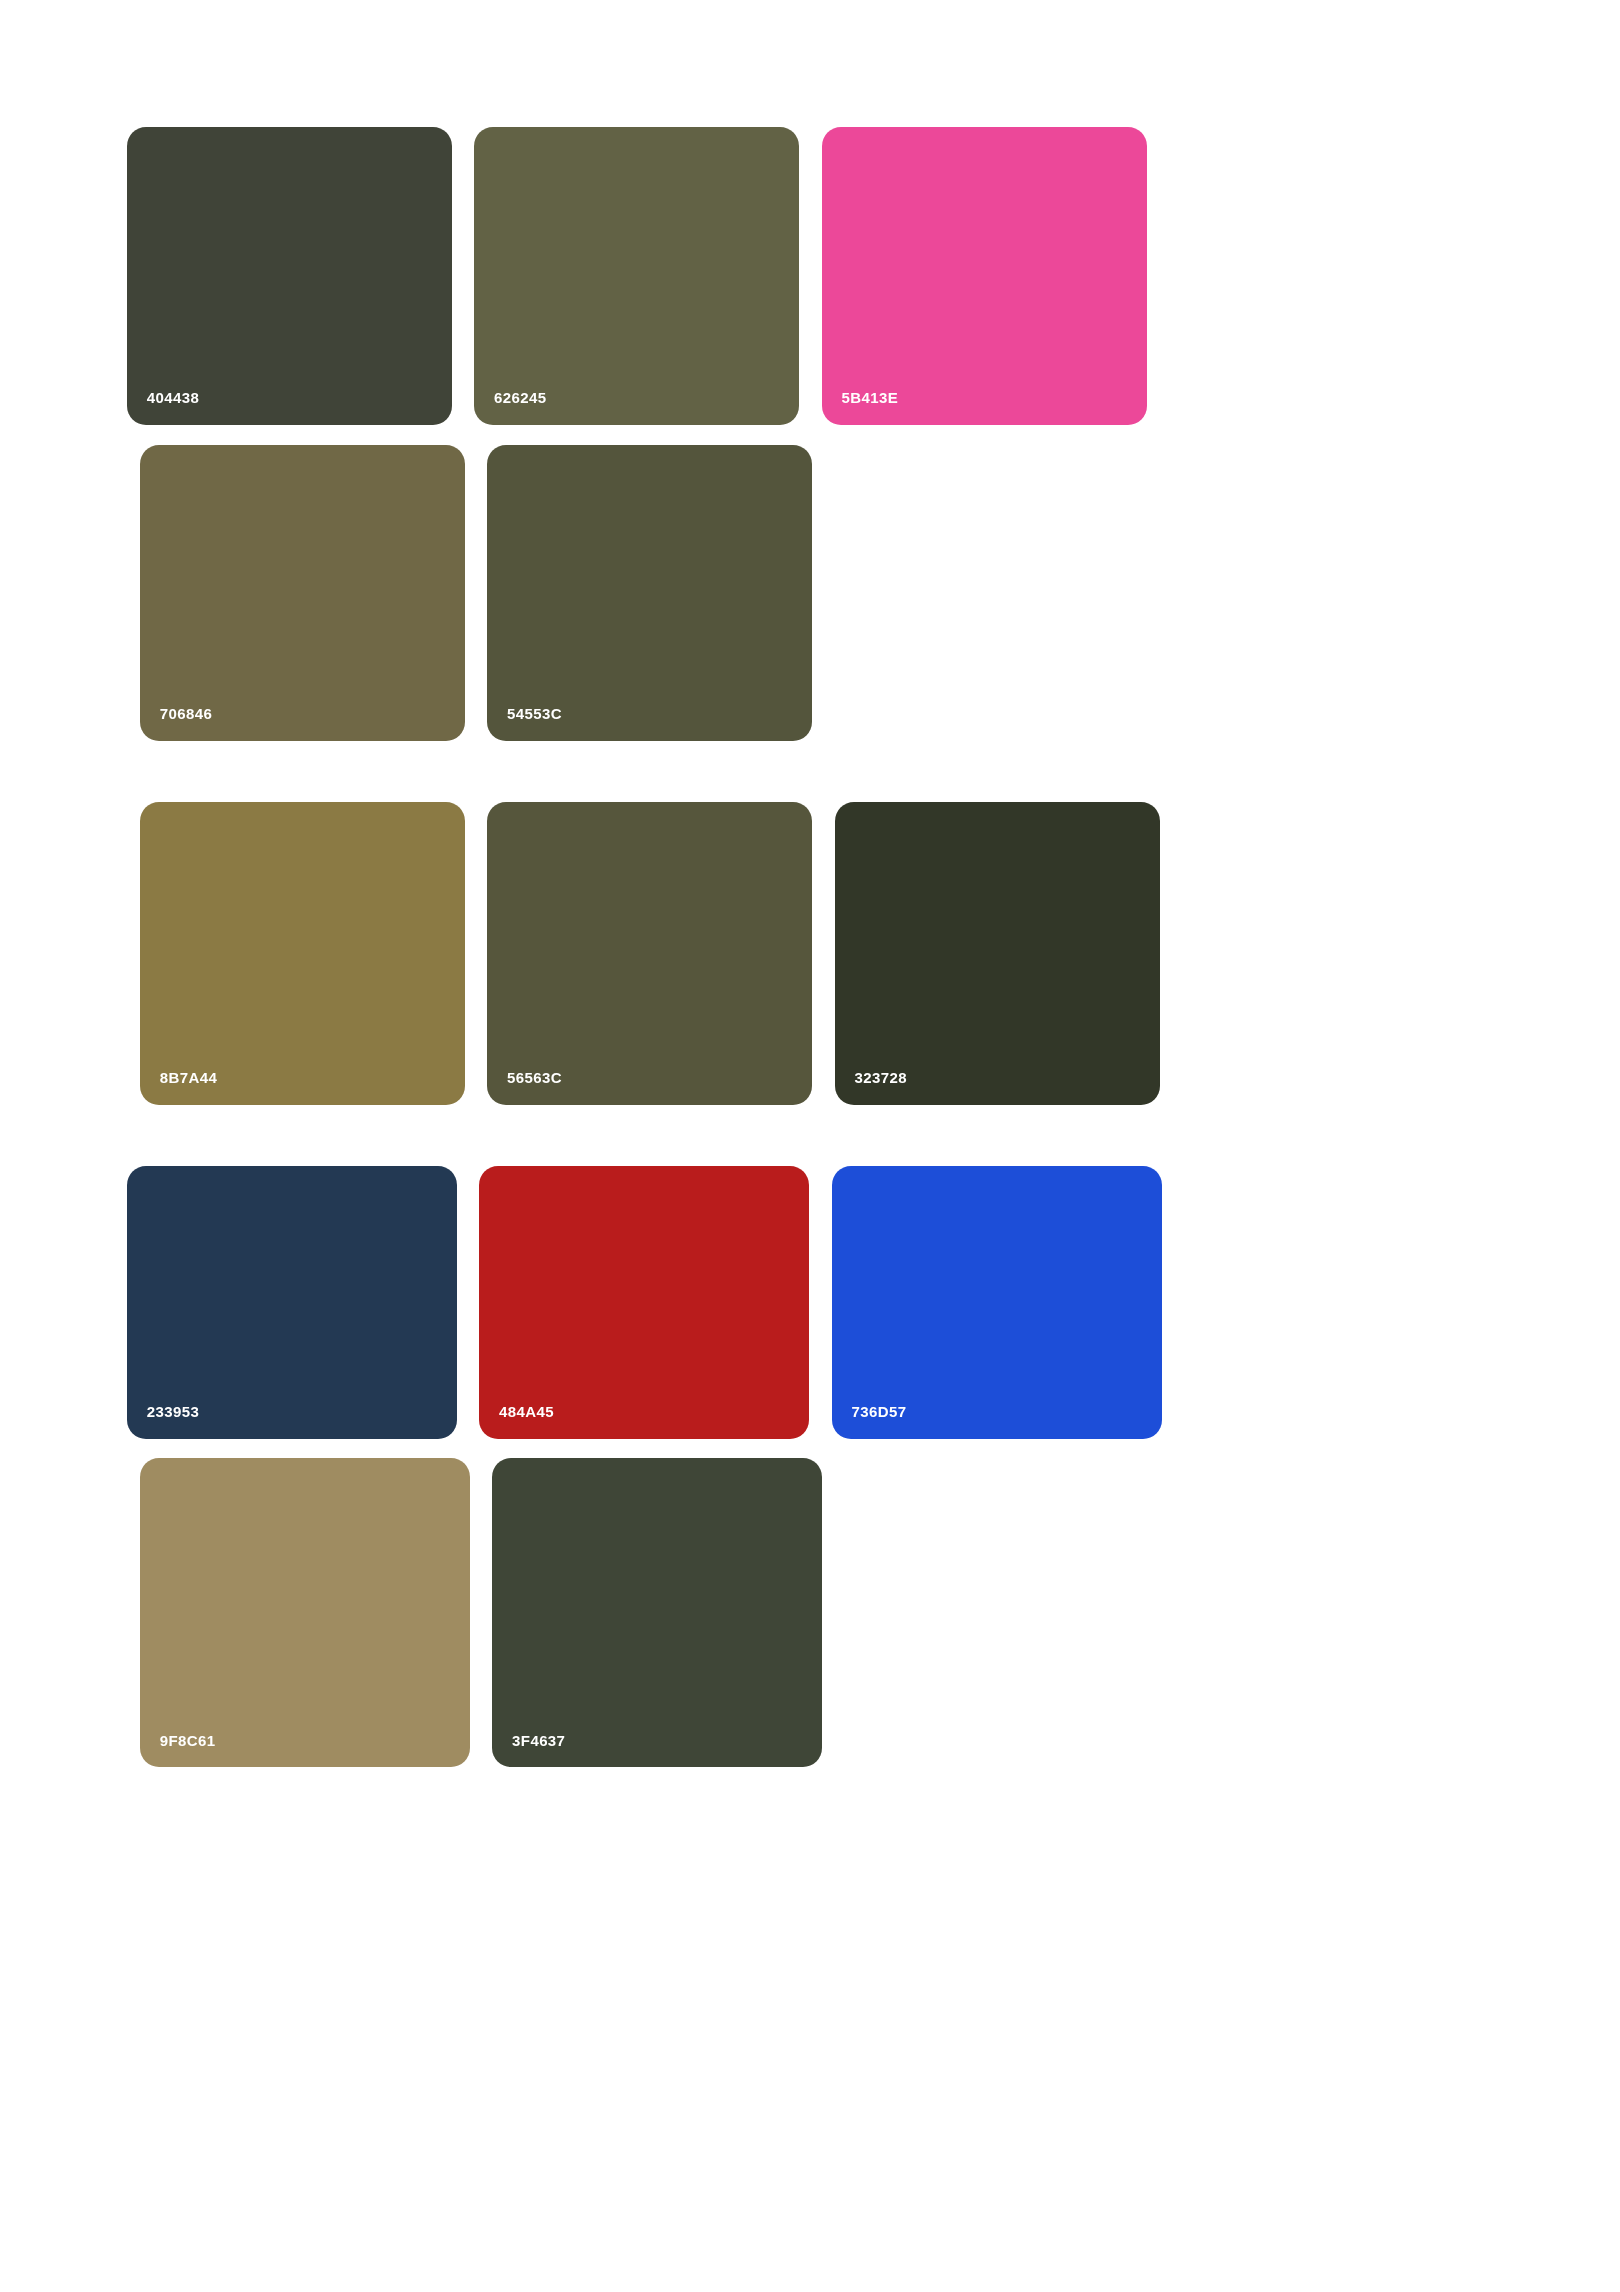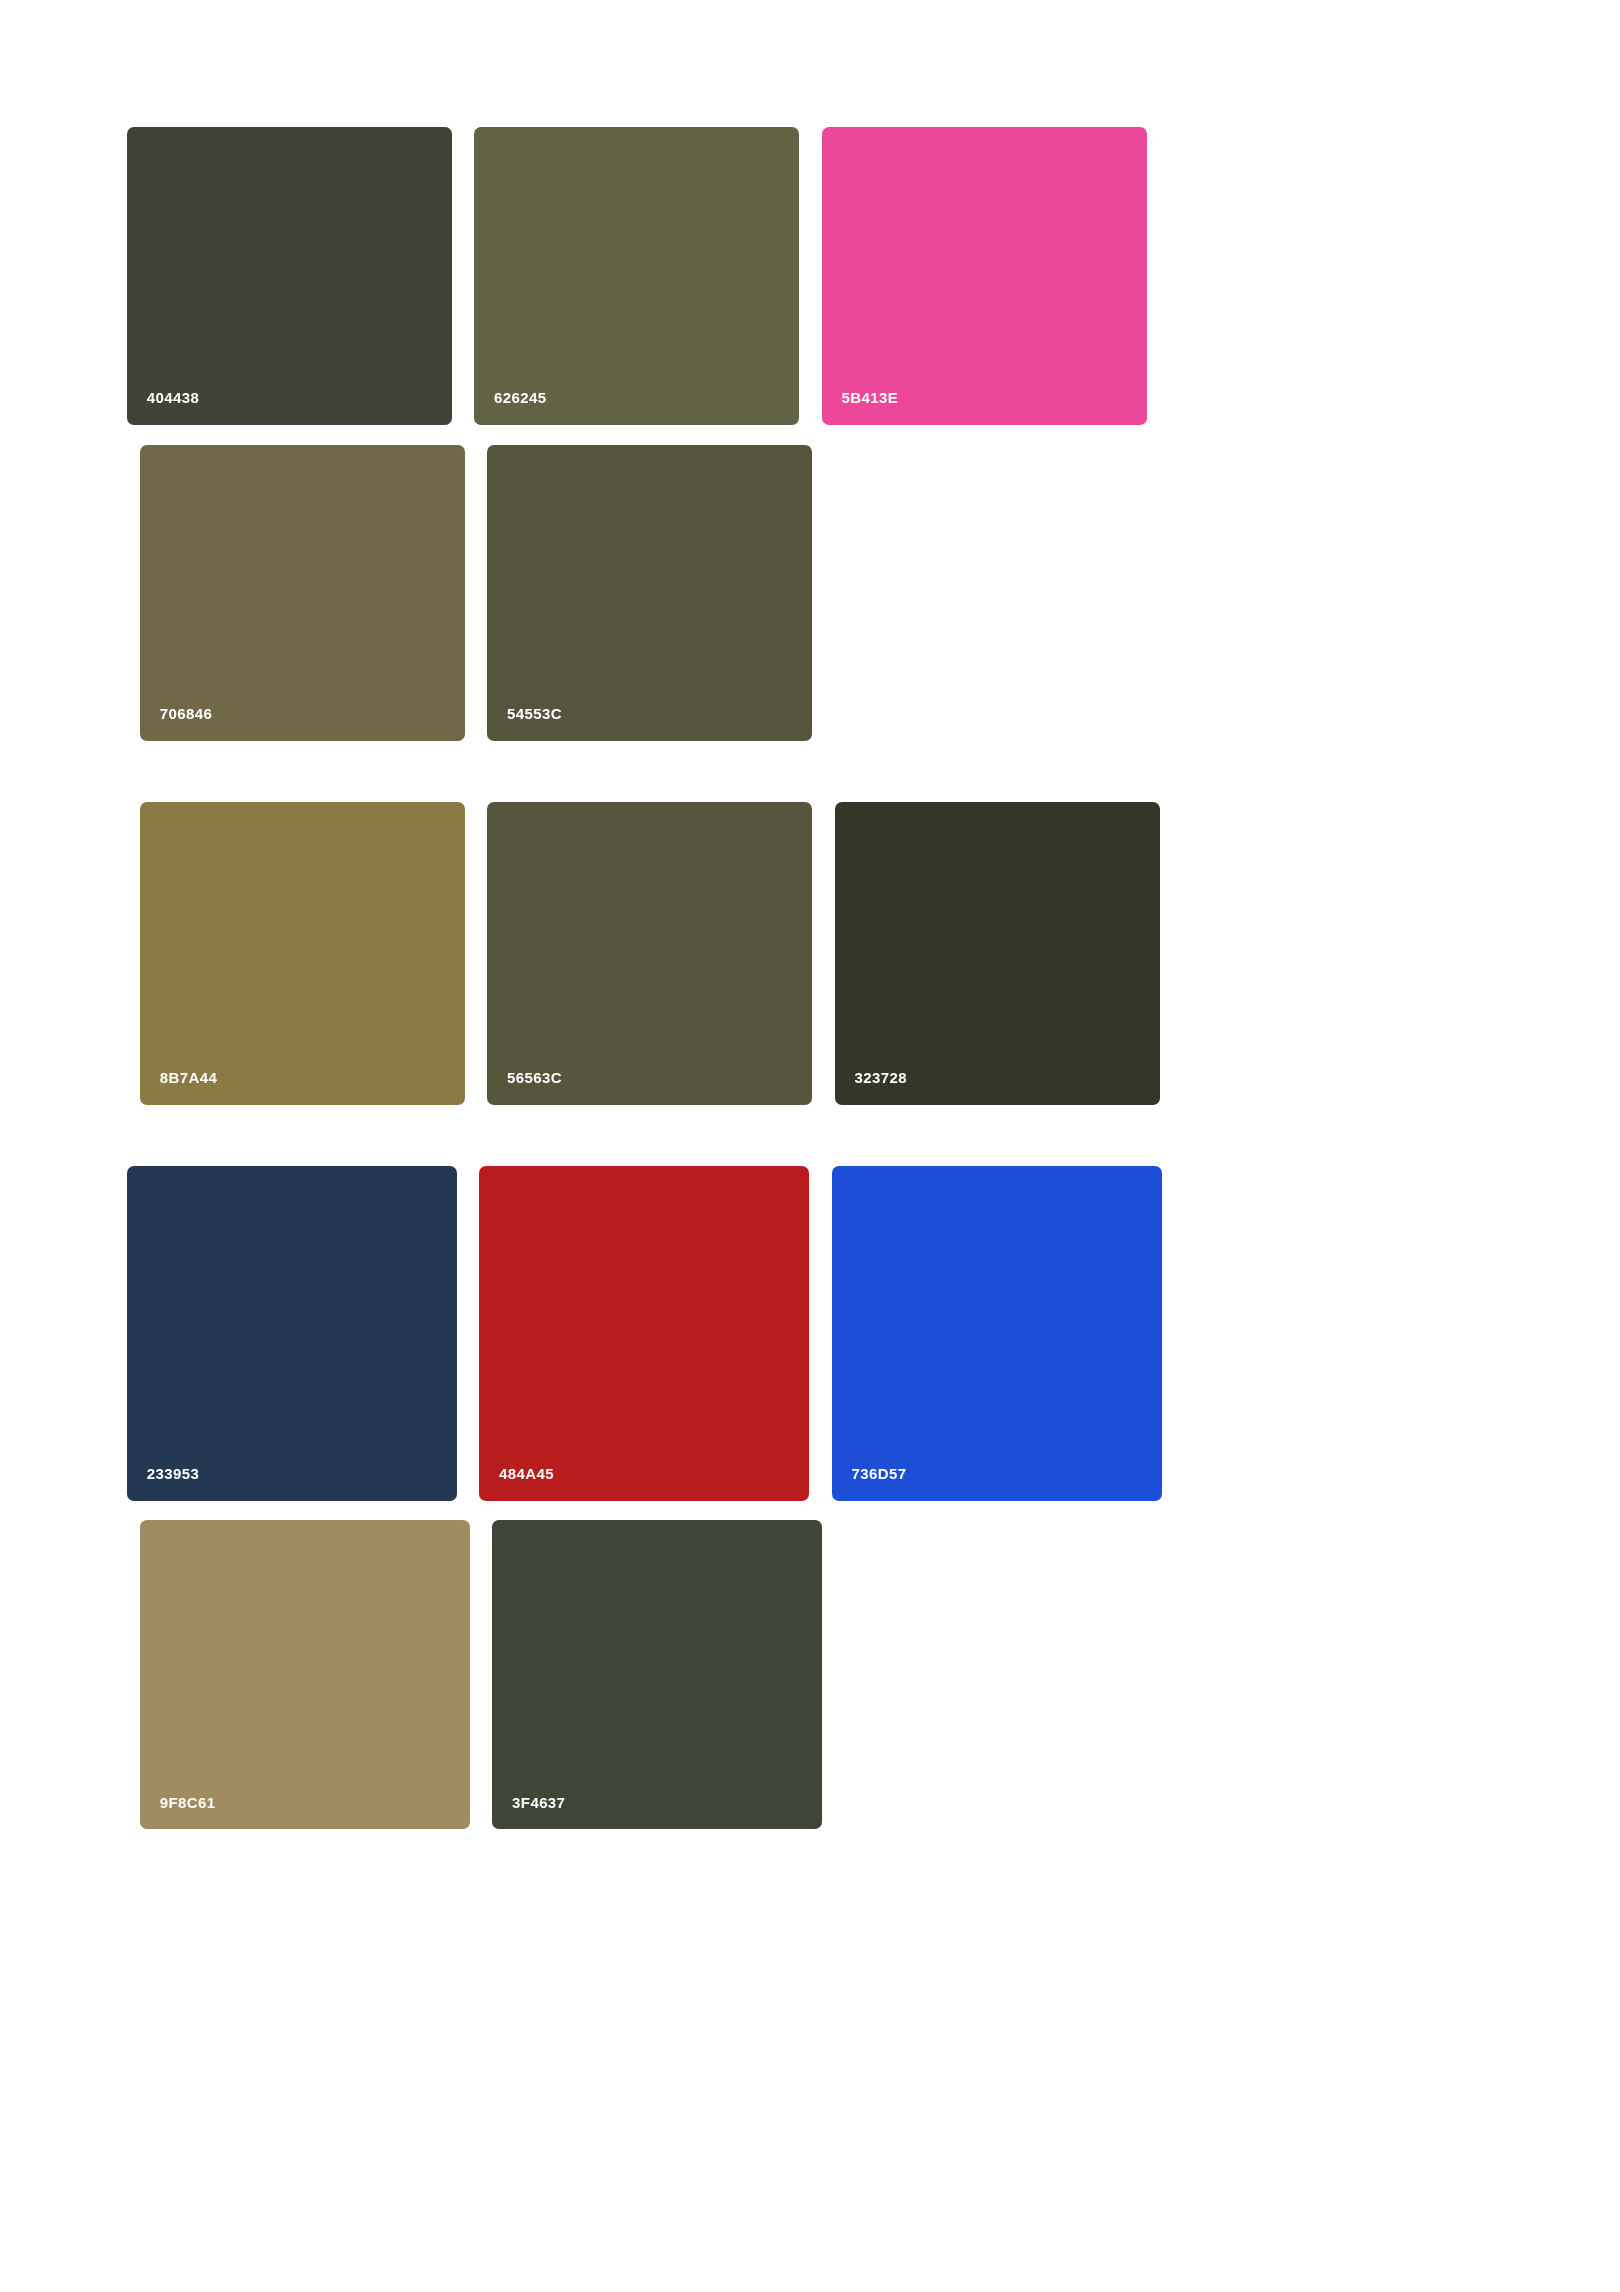--- a/index.html
+++ b/index.html
@@ -38,21 +38,21 @@
     align-items: flex-start;
     margin-bottom: 19.7px;
   }
   .swatch-row:last-child {
     margin-bottom: 0;
     margin-left: 13px;
   }
 
   .swatch-card {
     position: relative;
-    border-radius: 7px;
+    border-radius: 19px;
     box-sizing: border-box;
     margin-right: 22.4px;
     flex: none;
     overflow: hidden;
   }
   .swatch-card:last-child {
     margin-right: 0;
   }
 
   
@@ -71,21 +71,21 @@
     height: 303px;
   }
   .group-b .row-second .swatch-card {
     width: 325px;
     height: 298px;
   }
 
   
   .group-c .swatch-card {
     width: 330px;
-    height: 335px;
+    height: 273px;
   }
   .group-c .row-second .swatch-card {
     width: 330px;
     height: 309px;
   }
 
   .swatch-label {
     position: absolute;
     left: 19.7px;
     bottom: 19.7px;

